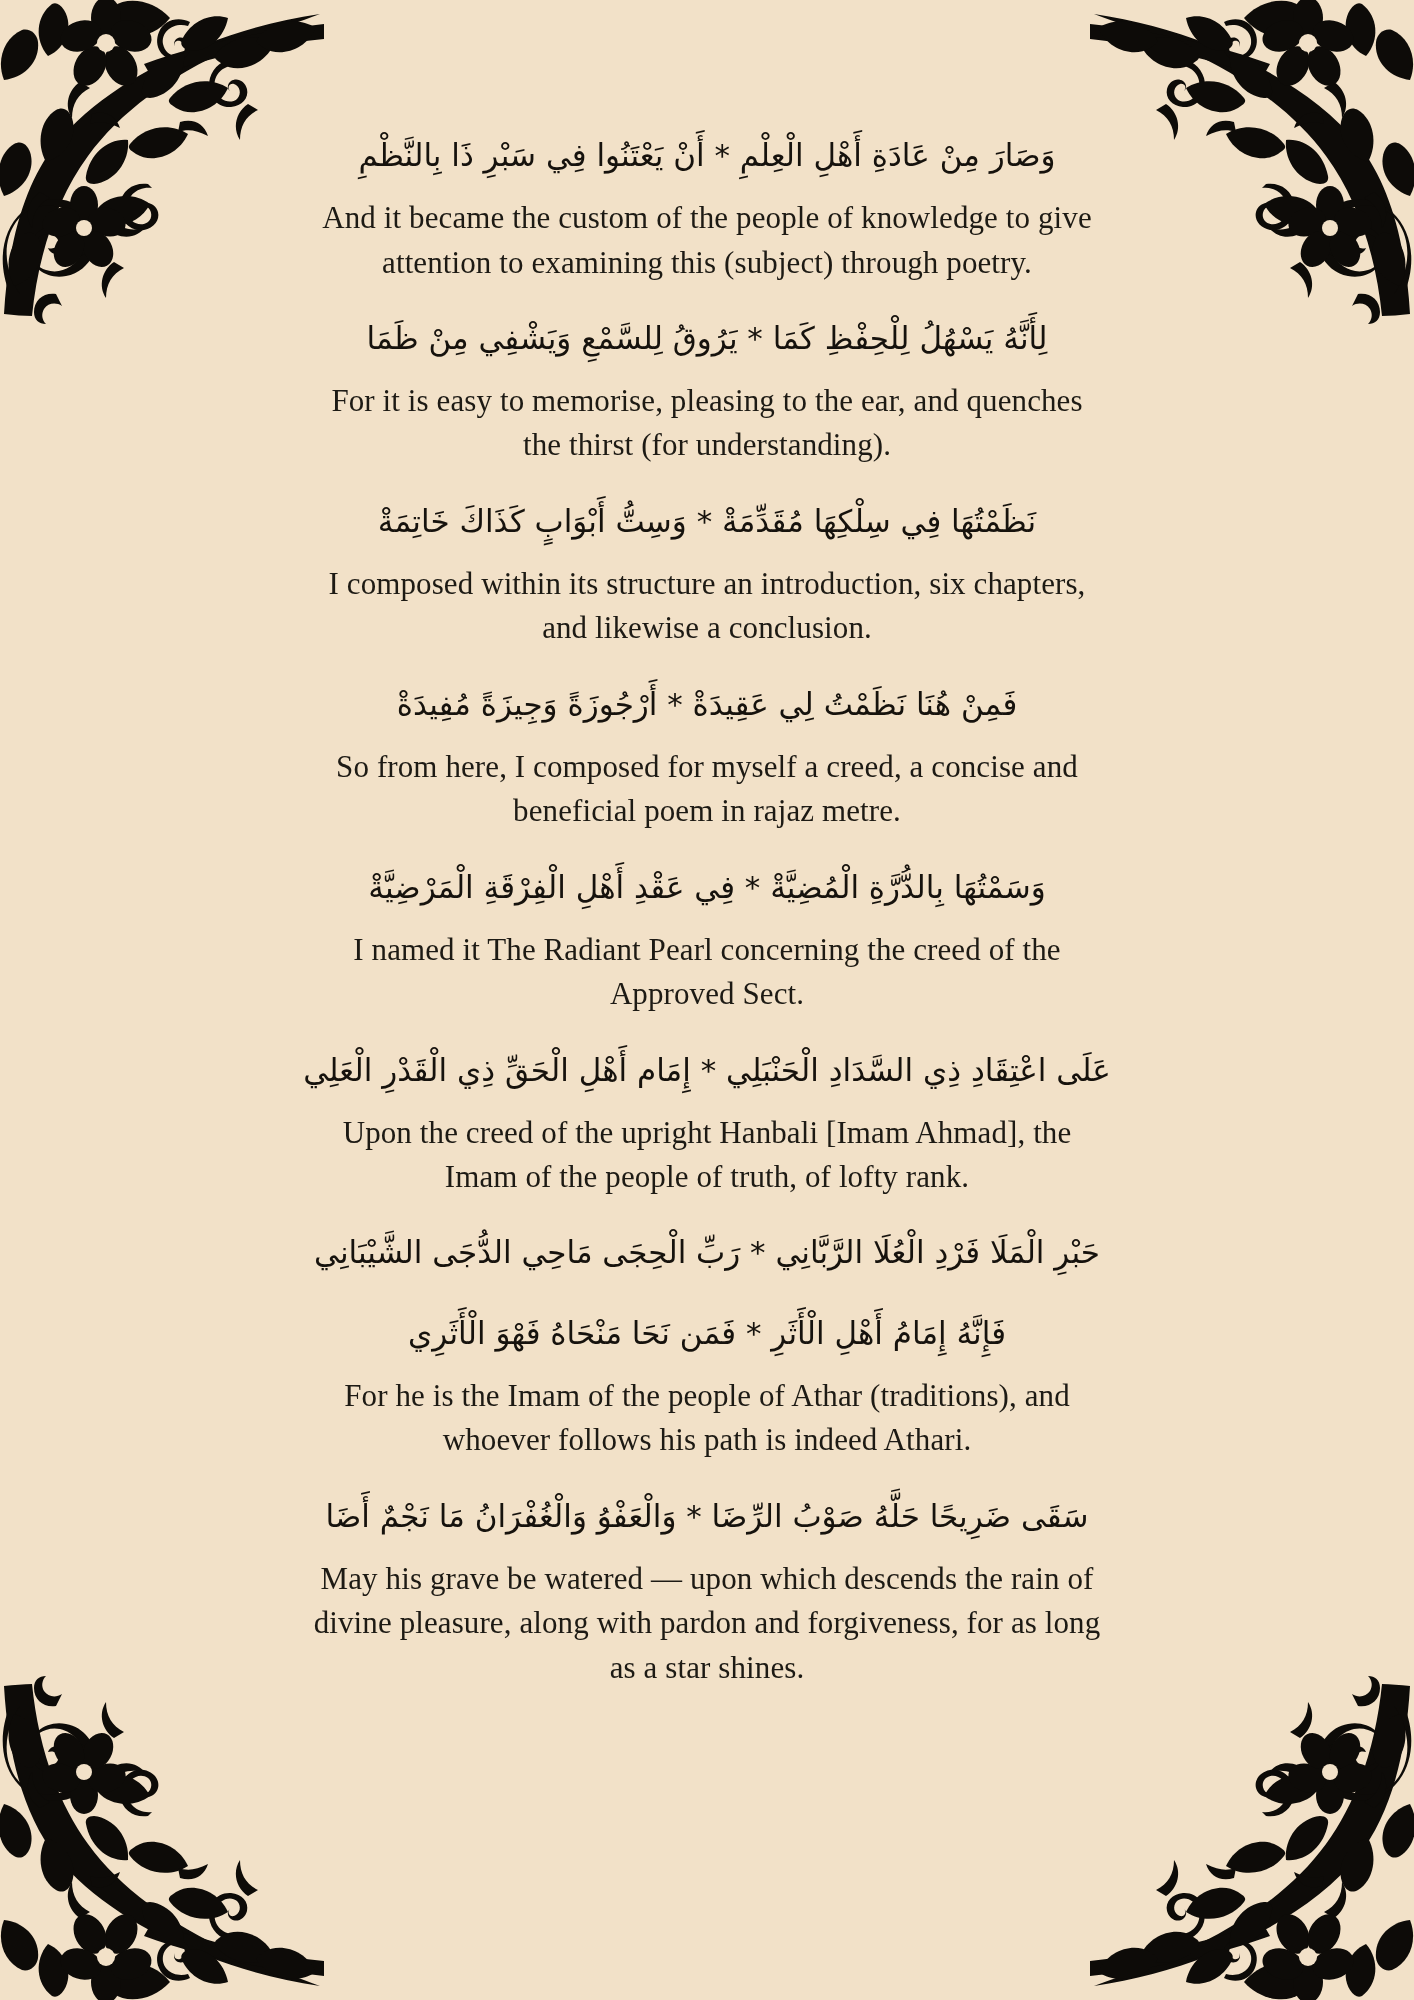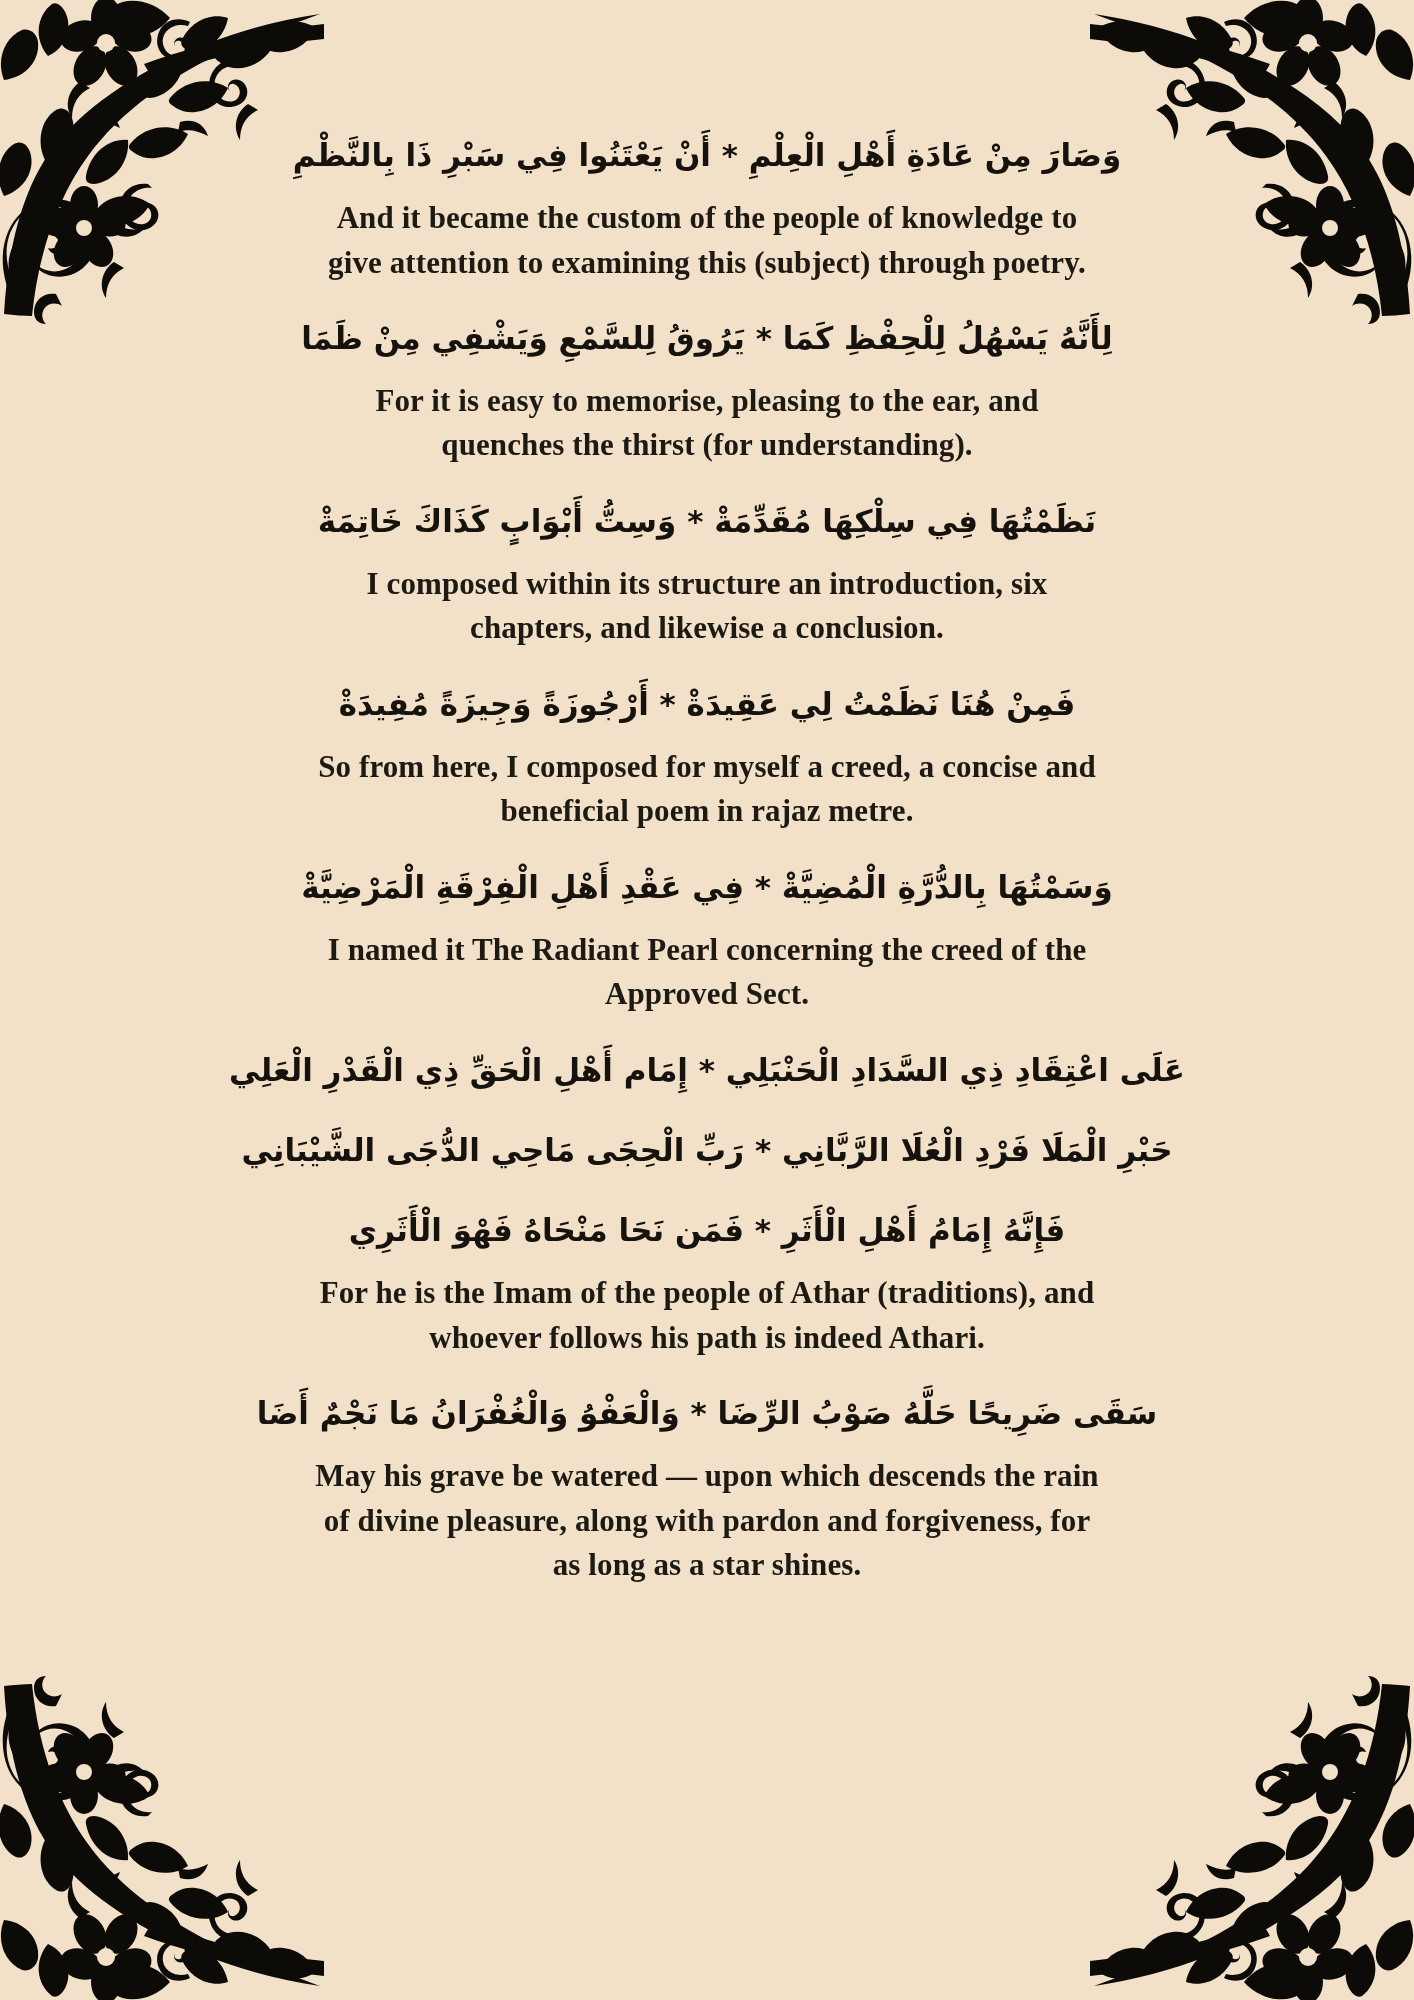--- a/index.html
+++ b/index.html
@@ -35,21 +35,20 @@
   .orn-br { bottom: -6px; right: -6px;  transform: scale(-1,-1); }
 
   
   .content {
     position: absolute;
     top: 128px;
     left: 0;
     right: 0;
     padding: 0 150px;
     box-sizing: border-box;
-    font-weight: bold;
   }
 
   .couplet { margin: 0 0 6px 0; }
 
   .arabic {
     direction: rtl;
     text-align: center;
     font-family: "DejaVu Sans", "Liberation Sans", sans-serif;
     font-size: 31px;
     line-height: 1.75;
@@ -323,20 +322,21 @@
       <p class="english">So from here, I composed for myself a creed, a concise and beneficial poem in rajaz metre.</p>
     </div>
 
     <div class="couplet">
       <p class="arabic">وَسَمْتُهَا بِالدُّرَّةِ الْمُضِيَّةْ * فِي عَقْدِ أَهْلِ الْفِرْقَةِ الْمَرْضِيَّةْ</p>
       <p class="english">I named it The Radiant Pearl concerning the creed of the Approved Sect.</p>
     </div>
 
     <div class="couplet">
       <p class="arabic">عَلَى اعْتِقَادِ ذِي السَّدَادِ الْحَنْبَلِي * إِمَام أَهْلِ الْحَقِّ ذِي الْقَدْرِ الْعَلِي</p>
+      <p class="english">Upon the creed of the upright Hanbali [Imam Ahmad], the Imam of the people of truth, of lofty rank.</p>
     </div>
 
     <div class="couplet">
       <p class="arabic">حَبْرِ الْمَلَا فَرْدِ الْعُلَا الرَّبَّانِي * رَبِّ الْحِجَى مَاحِي الدُّجَى الشَّيْبَانِي</p>
     </div>
 
     <div class="couplet">
       <p class="arabic">فَإِنَّهُ إِمَامُ أَهْلِ الْأَثَرِ * فَمَن نَحَا مَنْحَاهُ فَهْوَ الْأَثَرِي</p>
       <p class="english">For he is the Imam of the people of Athar (traditions), and whoever follows his path is indeed Athari.</p>
     </div>

